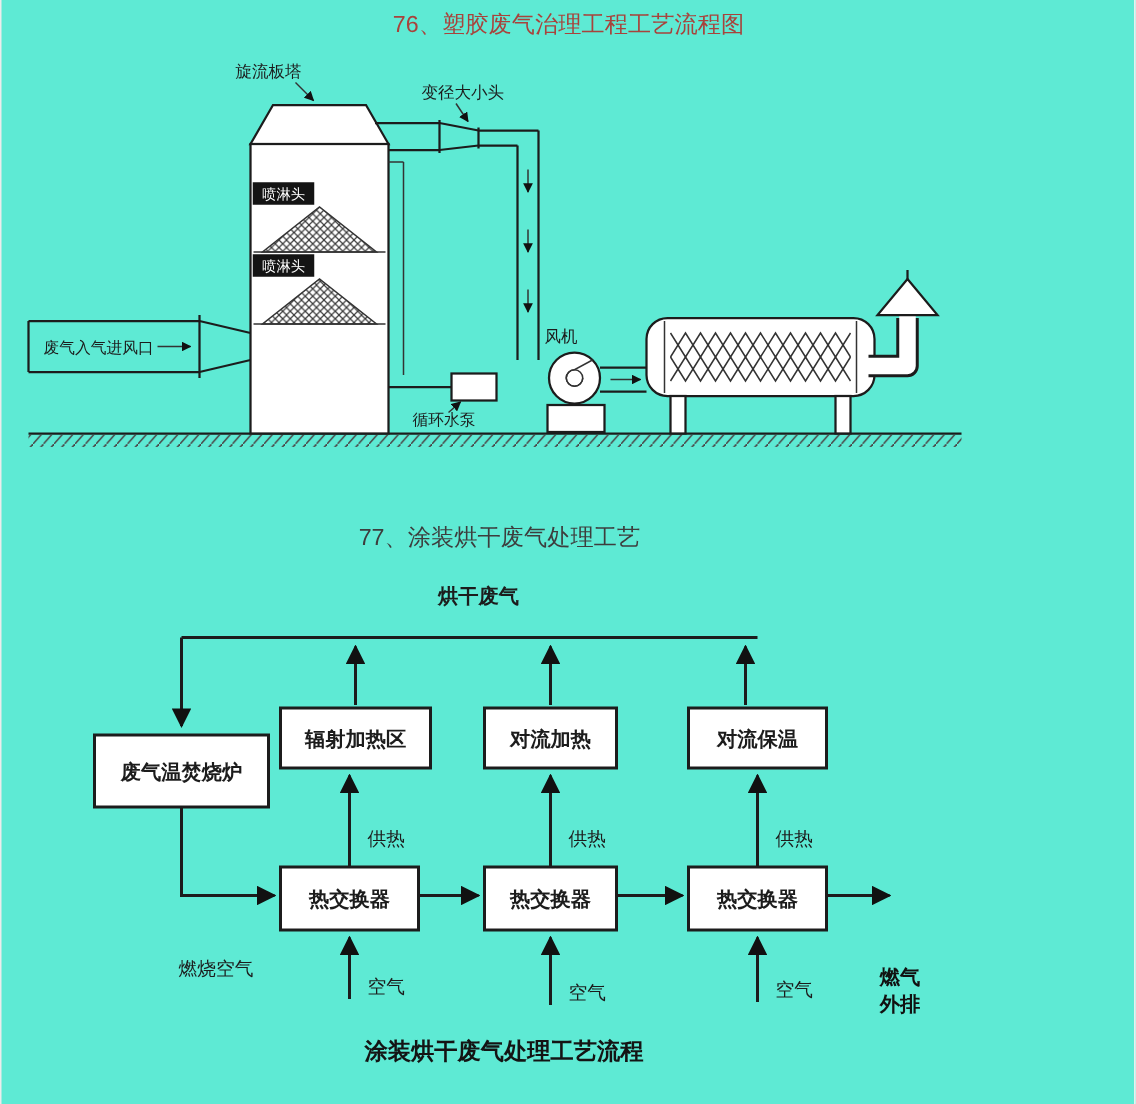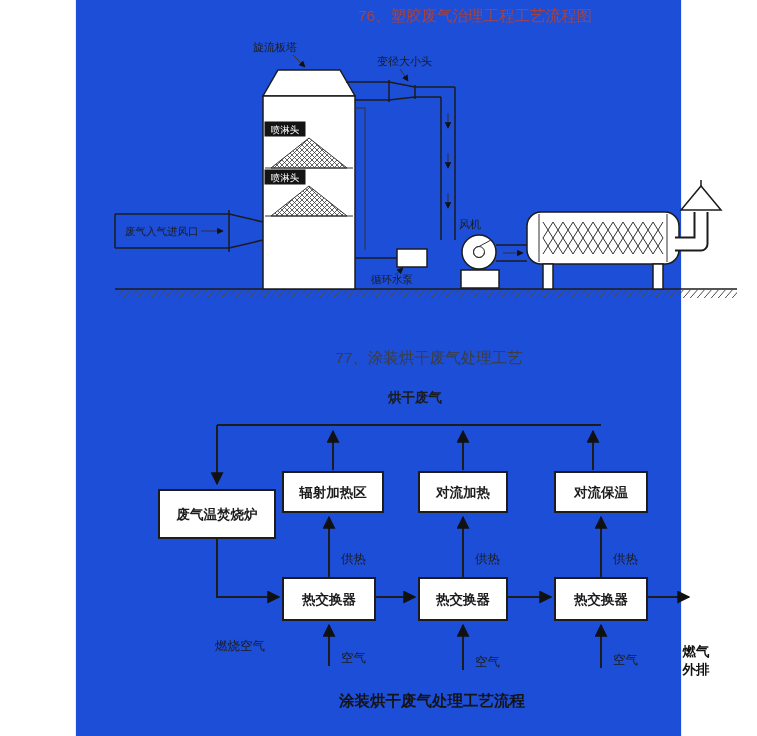--- a/index.html
+++ b/index.html
@@ -1,21 +1,20 @@
 <!DOCTYPE html>
 <html><head>
 <meta charset="utf-8">
 <style>
   html,body{margin:0;padding:0;background:#fff;}
   .page{
-    width:607px;height:736px;margin:0 auto;background:#1d4ed8;
+    width:757px;height:736px;margin:0 auto;background:#5eead4;
     border-left:1px solid #ececec;border-right:1px solid #ececec;
     box-sizing:border-box;position:relative;
     font-family:"Liberation Sans",sans-serif;
-    padding-left:21px;
   }
   svg{display:block;}
   
   .s1{stroke:#1c1c1c;stroke-width:1.5;fill:none;}
   .s2{stroke:#1c1c1c;stroke-width:2;fill:none;}
   .thin{stroke:#333;stroke-width:1;fill:none;}
   .box{stroke:#1c1c1c;stroke-width:2;fill:#ffffff;}
   .wbox{stroke:#1c1c1c;stroke-width:1.5;fill:#ffffff;}
   .blkbox{fill:#141414;stroke:#141414;}
   

